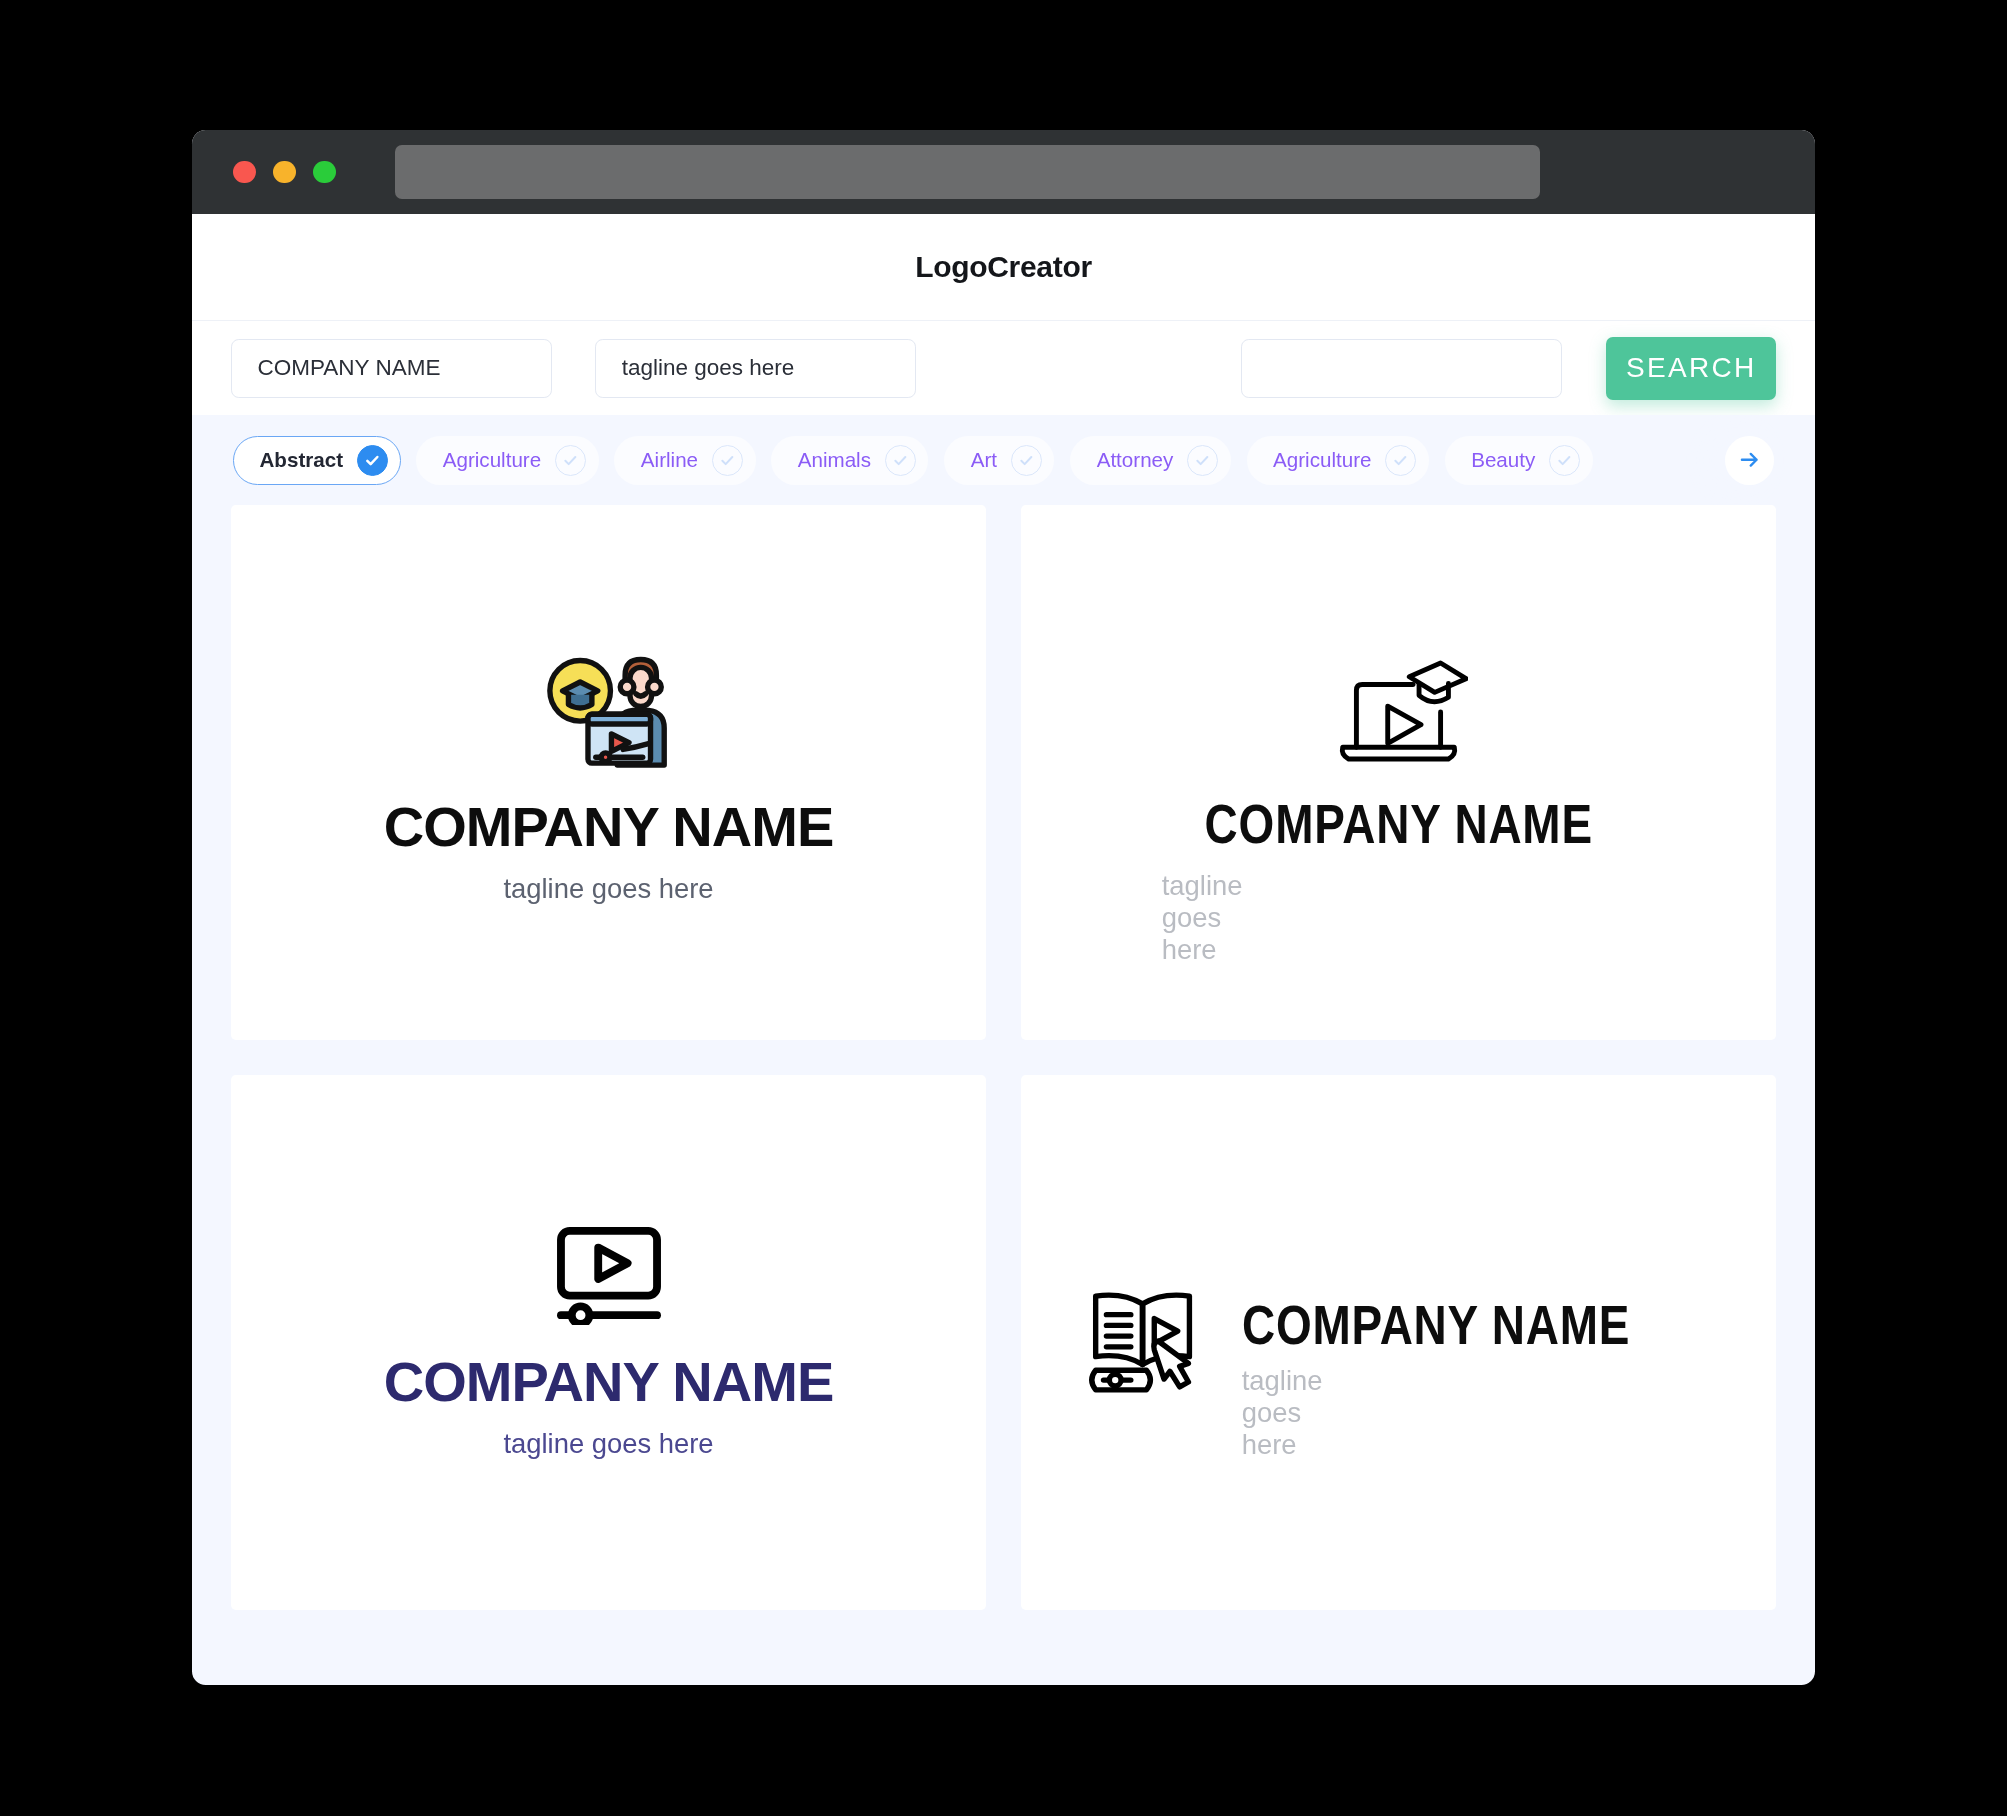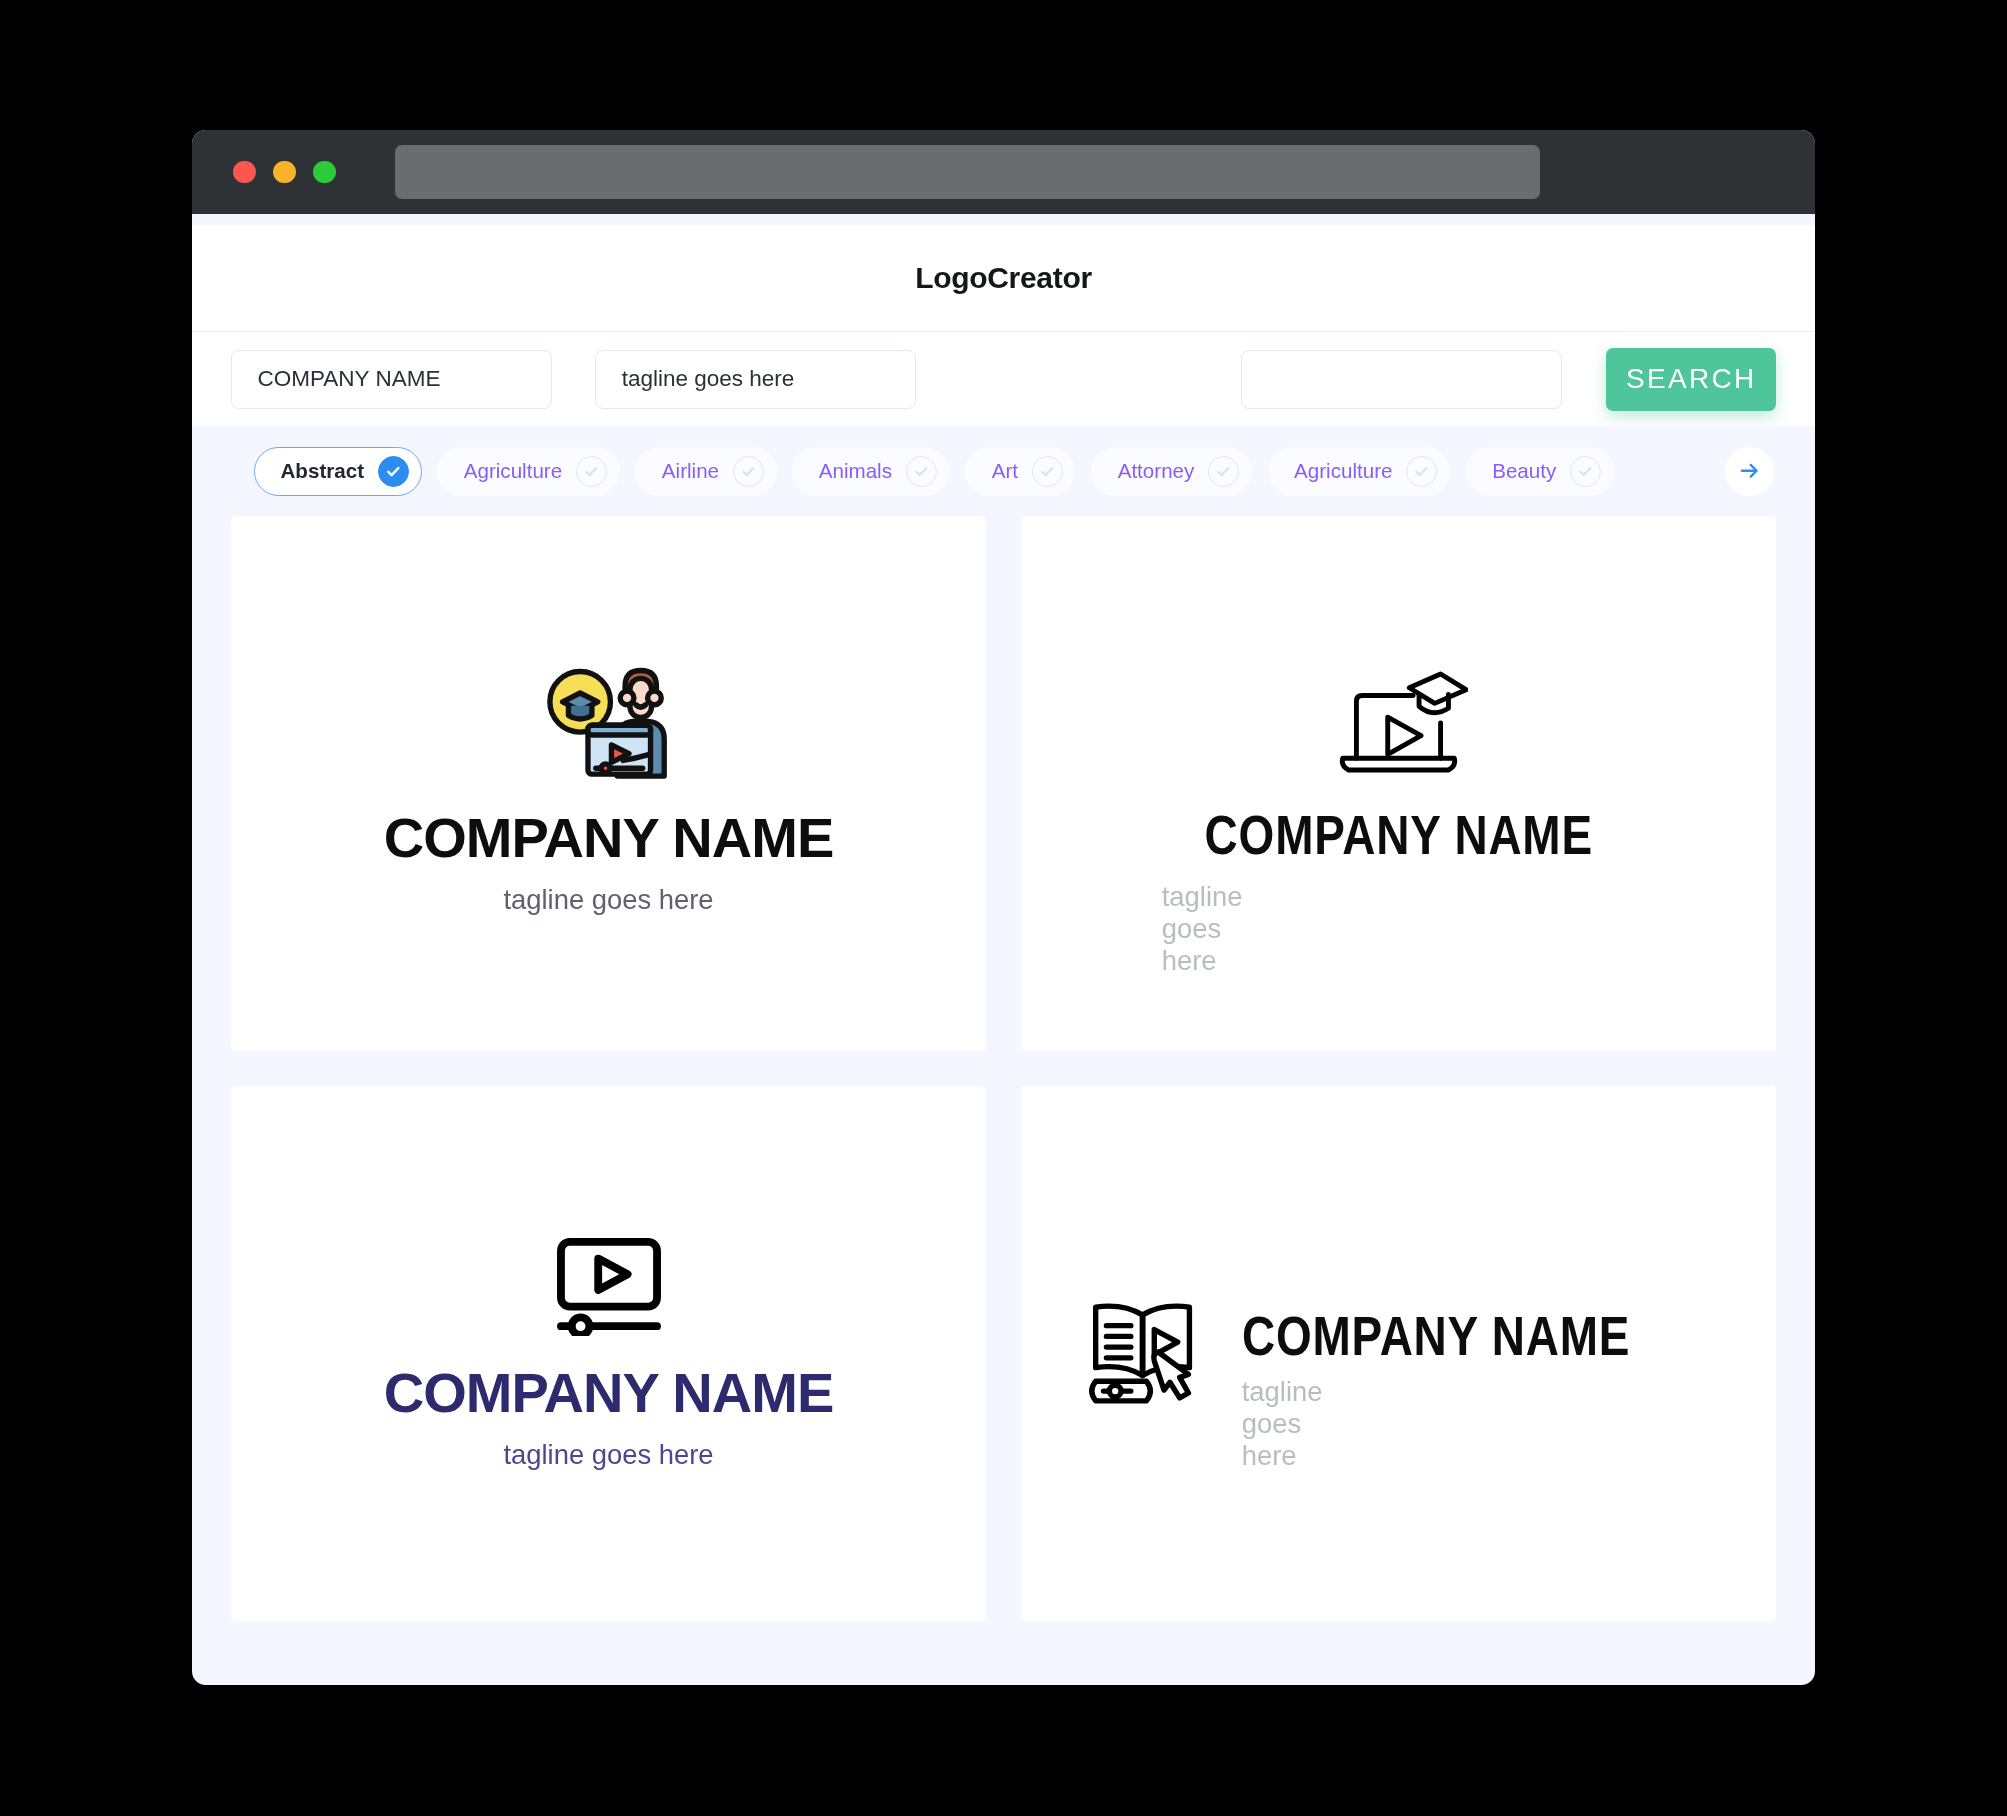--- a/index.html
+++ b/index.html
@@ -45,21 +45,20 @@
     background: #6b6c6d;
   }
 
   
   .app-header {
     height: 106px;
     background: #ffffff;
     display: flex;
     align-items: center;
     justify-content: center;
-    margin-top: 11px;
   }
   .app-title {
     font-size: 30px;
     font-weight: bold;
     color: #14161a;
     letter-spacing: -0.3px;
   }
 
   
   .search-row {
@@ -101,21 +100,21 @@
     cursor: pointer;
     box-shadow: 0 5.9px 15.7px rgba(78,197,154,0.35);
   }
 
   
   .chips-wrap {
     height: 90px;
     background: #f4f7ff;
     display: flex;
     align-items: center;
-    padding: 0 62px;
+    padding: 0 41px;
     position: relative;
     overflow: hidden;
   }
   .chip {
     height: 49px;
     border-radius: 25.5px;
     background: #fbfcff;
     display: flex;
     align-items: center;
     gap: 13.7px;

